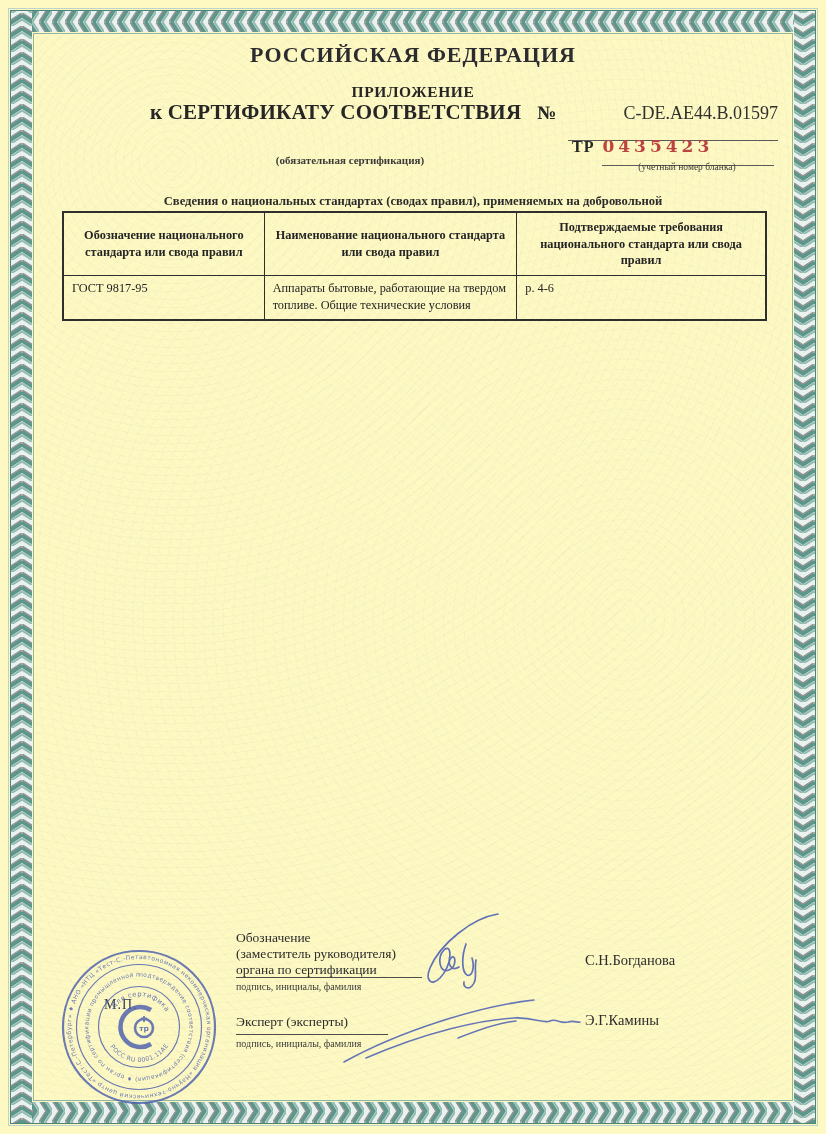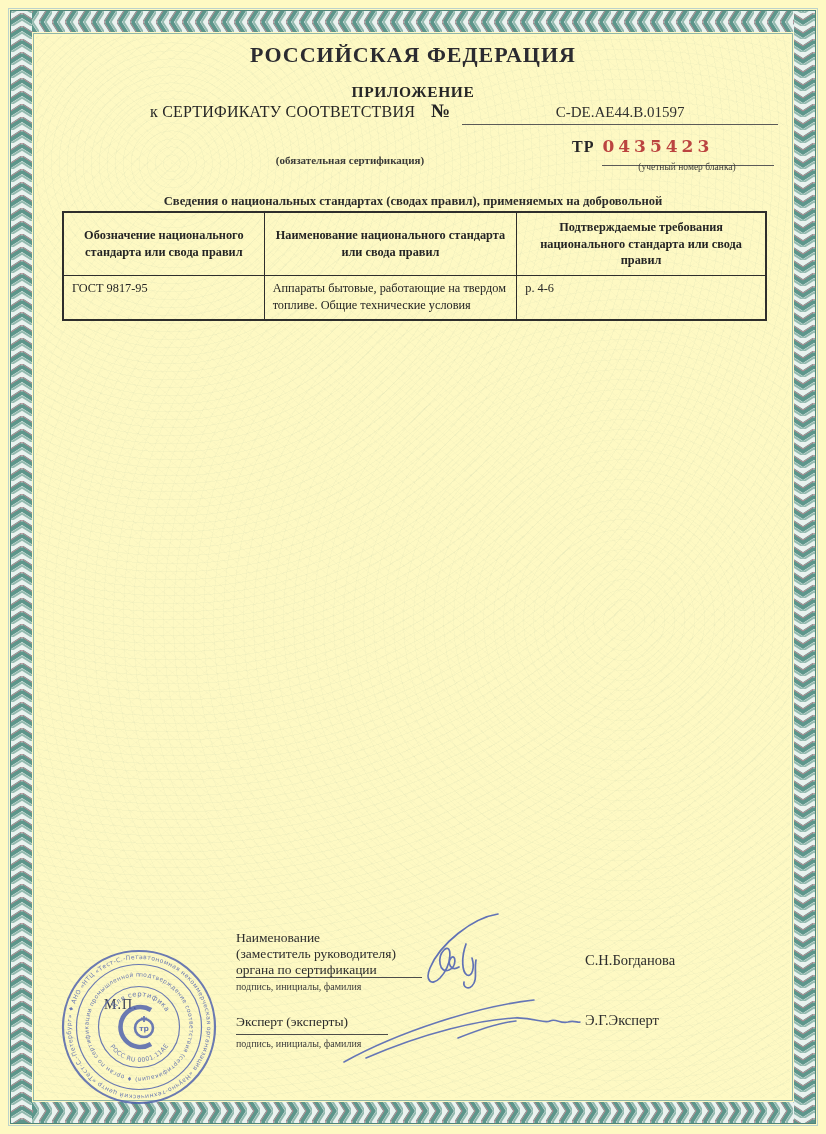--- a/index.html
+++ b/index.html
@@ -20,24 +20,24 @@
       repeating-radial-gradient(circle at 78% 55%, rgba(110,150,140,.04) 0 1px, transparent 1px 10px),
       repeating-linear-gradient(40deg, rgba(140,155,150,.035) 0 1px, transparent 1px 7px),
       repeating-linear-gradient(-35deg, rgba(140,155,150,.028) 0 1px, transparent 1px 9px);
   }
   .frame-svg{position:absolute;left:0;top:0;z-index:1;pointer-events:none;}
   .abs{position:absolute;z-index:2;}
 
   .country-title{left:0;right:0;top:42px;text-align:center;font-size:22px;font-weight:bold;letter-spacing:1px;color:#2b2b30;}
   .doc-type{left:0;right:0;top:83px;text-align:center;font-size:15.5px;font-weight:bold;letter-spacing:.6px;}
   .cert-line{left:150px;right:48px;top:100px;display:flex;align-items:baseline;}
-  .cert-subtitle{font-size:16px;font-weight:normal;white-space:nowrap;letter-spacing:.2px;}
+  .cert-subtitle{font-size:21px;font-weight:bold;white-space:nowrap;letter-spacing:.2px;}
   .num-sign{font-size:19px;font-weight:bold;margin-left:16px;}
-  .cert-number-field{flex:1;margin-left:12px;text-align:center;font-size:15px;color:#30302f;
-    border-bottom:1px solid #5a5a58;padding-bottom:3px;}
+  .cert-number-field{flex:1;margin-left:12px;text-align:right;font-size:18px;color:#30302f;
+    border-bottom:1px solid #5a5a58;padding-bottom:16px;}
   .cert-kind{left:150px;top:130px;width:400px;text-align:center;font-size:11px;font-weight:bold;color:#3a3a38;margin-top:24px;}
   .tr-line{left:572px;top:136px;width:202px;display:flex;align-items:baseline;}
   .tr-label{font-size:16px;font-weight:bold;letter-spacing:1px;}
   .blank-number-field{flex:1;margin-left:8px;text-align:left;border-bottom:1px solid #5a5a58;padding-bottom:9px;
     font-family:"DejaVu Serif","Liberation Serif",serif;font-size:17px;font-weight:bold;letter-spacing:4px;color:#bb4440;}
   .blank-caption{left:600px;top:162px;width:174px;text-align:center;font-size:9.5px;color:#3a3a38;}
   .intro{left:40px;right:40px;text-align:center;font-size:12.6px;font-weight:bold;color:#2b2b2b;}
   .intro.l1{top:178px;margin-top:16px;}
   .intro.l2{top:194px;}
 
@@ -123,32 +123,32 @@
     <tbody>
       <tr>
         <td>ГОСТ 9817-95</td>
         <td>Аппараты бытовые, работающие на твердом топливе. Общие технические условия</td>
         <td>р. 4-6</td>
       </tr>
     </tbody>
   </table>
 
   <div class="abs sig-role">
-    <div>Наименование</div>
+    <div>Обозначение</div>
     <div>(заместитель руководителя)</div>
     <div>органа по сертификации</div>
   </div>
   <div class="abs sig-underline u1"></div>
   <div class="abs sig-caption c1">подпись, инициалы, фамилия</div>
   <div class="abs sig-name n1">С.Н.Богданова</div>
 
   <div class="abs expert-role">Эксперт (эксперты)</div>
   <div class="abs sig-underline u2"></div>
   <div class="abs sig-caption c2">подпись, инициалы, фамилия</div>
-  <div class="abs sig-name n2">Э.Г.Эксперт</div>
+  <div class="abs sig-name n2">Э.Г.Камины</div>
 
   <svg class="ink" style="left:406px;top:910px;" width="112" height="88" viewBox="0 0 112 88" aria-hidden="true">
     <g fill="none" stroke="#4c60b4" stroke-width="1.7" stroke-linecap="round" opacity="0.88">
       <path d="M92,4 C66,8 34,34 24,58 C19,70 25,77 34,68 C47,54 46,32 38,40 C31,47 33,64 43,60 C51,57 50,43 45,48 C41,53 45,62 53,57"></path>
       <path d="M60,34 C55,48 56,62 61,65 C66,67 69,58 66,48 M70,50 C68,60 72,70 66,76 C62,80 57,77 58,72"></path>
     </g>
   </svg>
   <svg class="ink" style="left:338px;top:996px;" width="244" height="72" viewBox="0 0 244 72" aria-hidden="true">
     <g fill="none" stroke="#4c60b4" stroke-width="1.6" stroke-linecap="round" opacity="0.85">
       <path d="M6,66 C60,36 140,10 196,4"></path>

